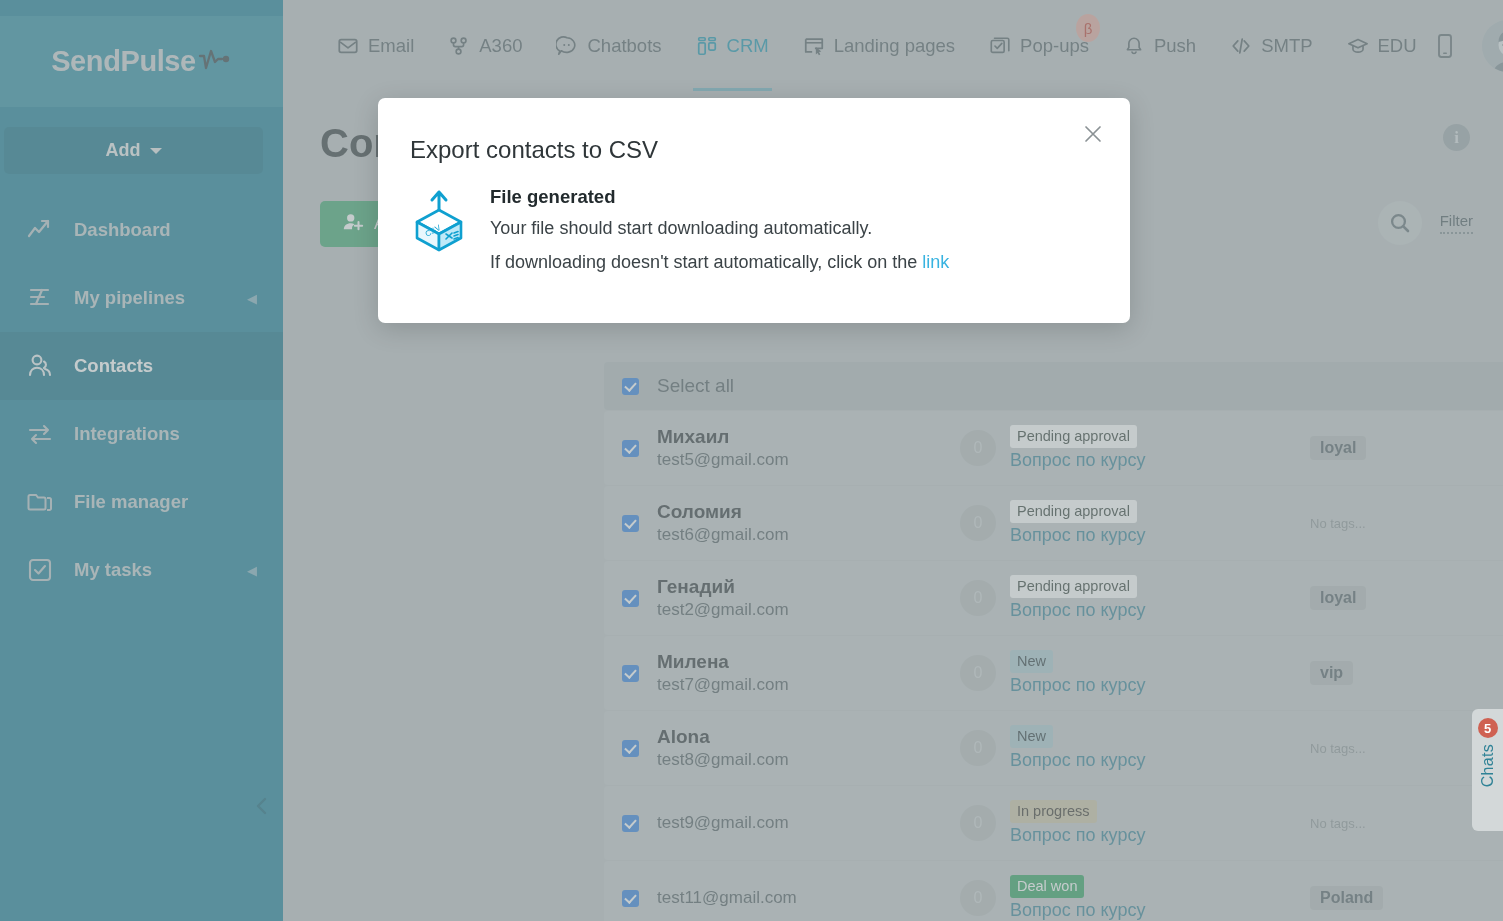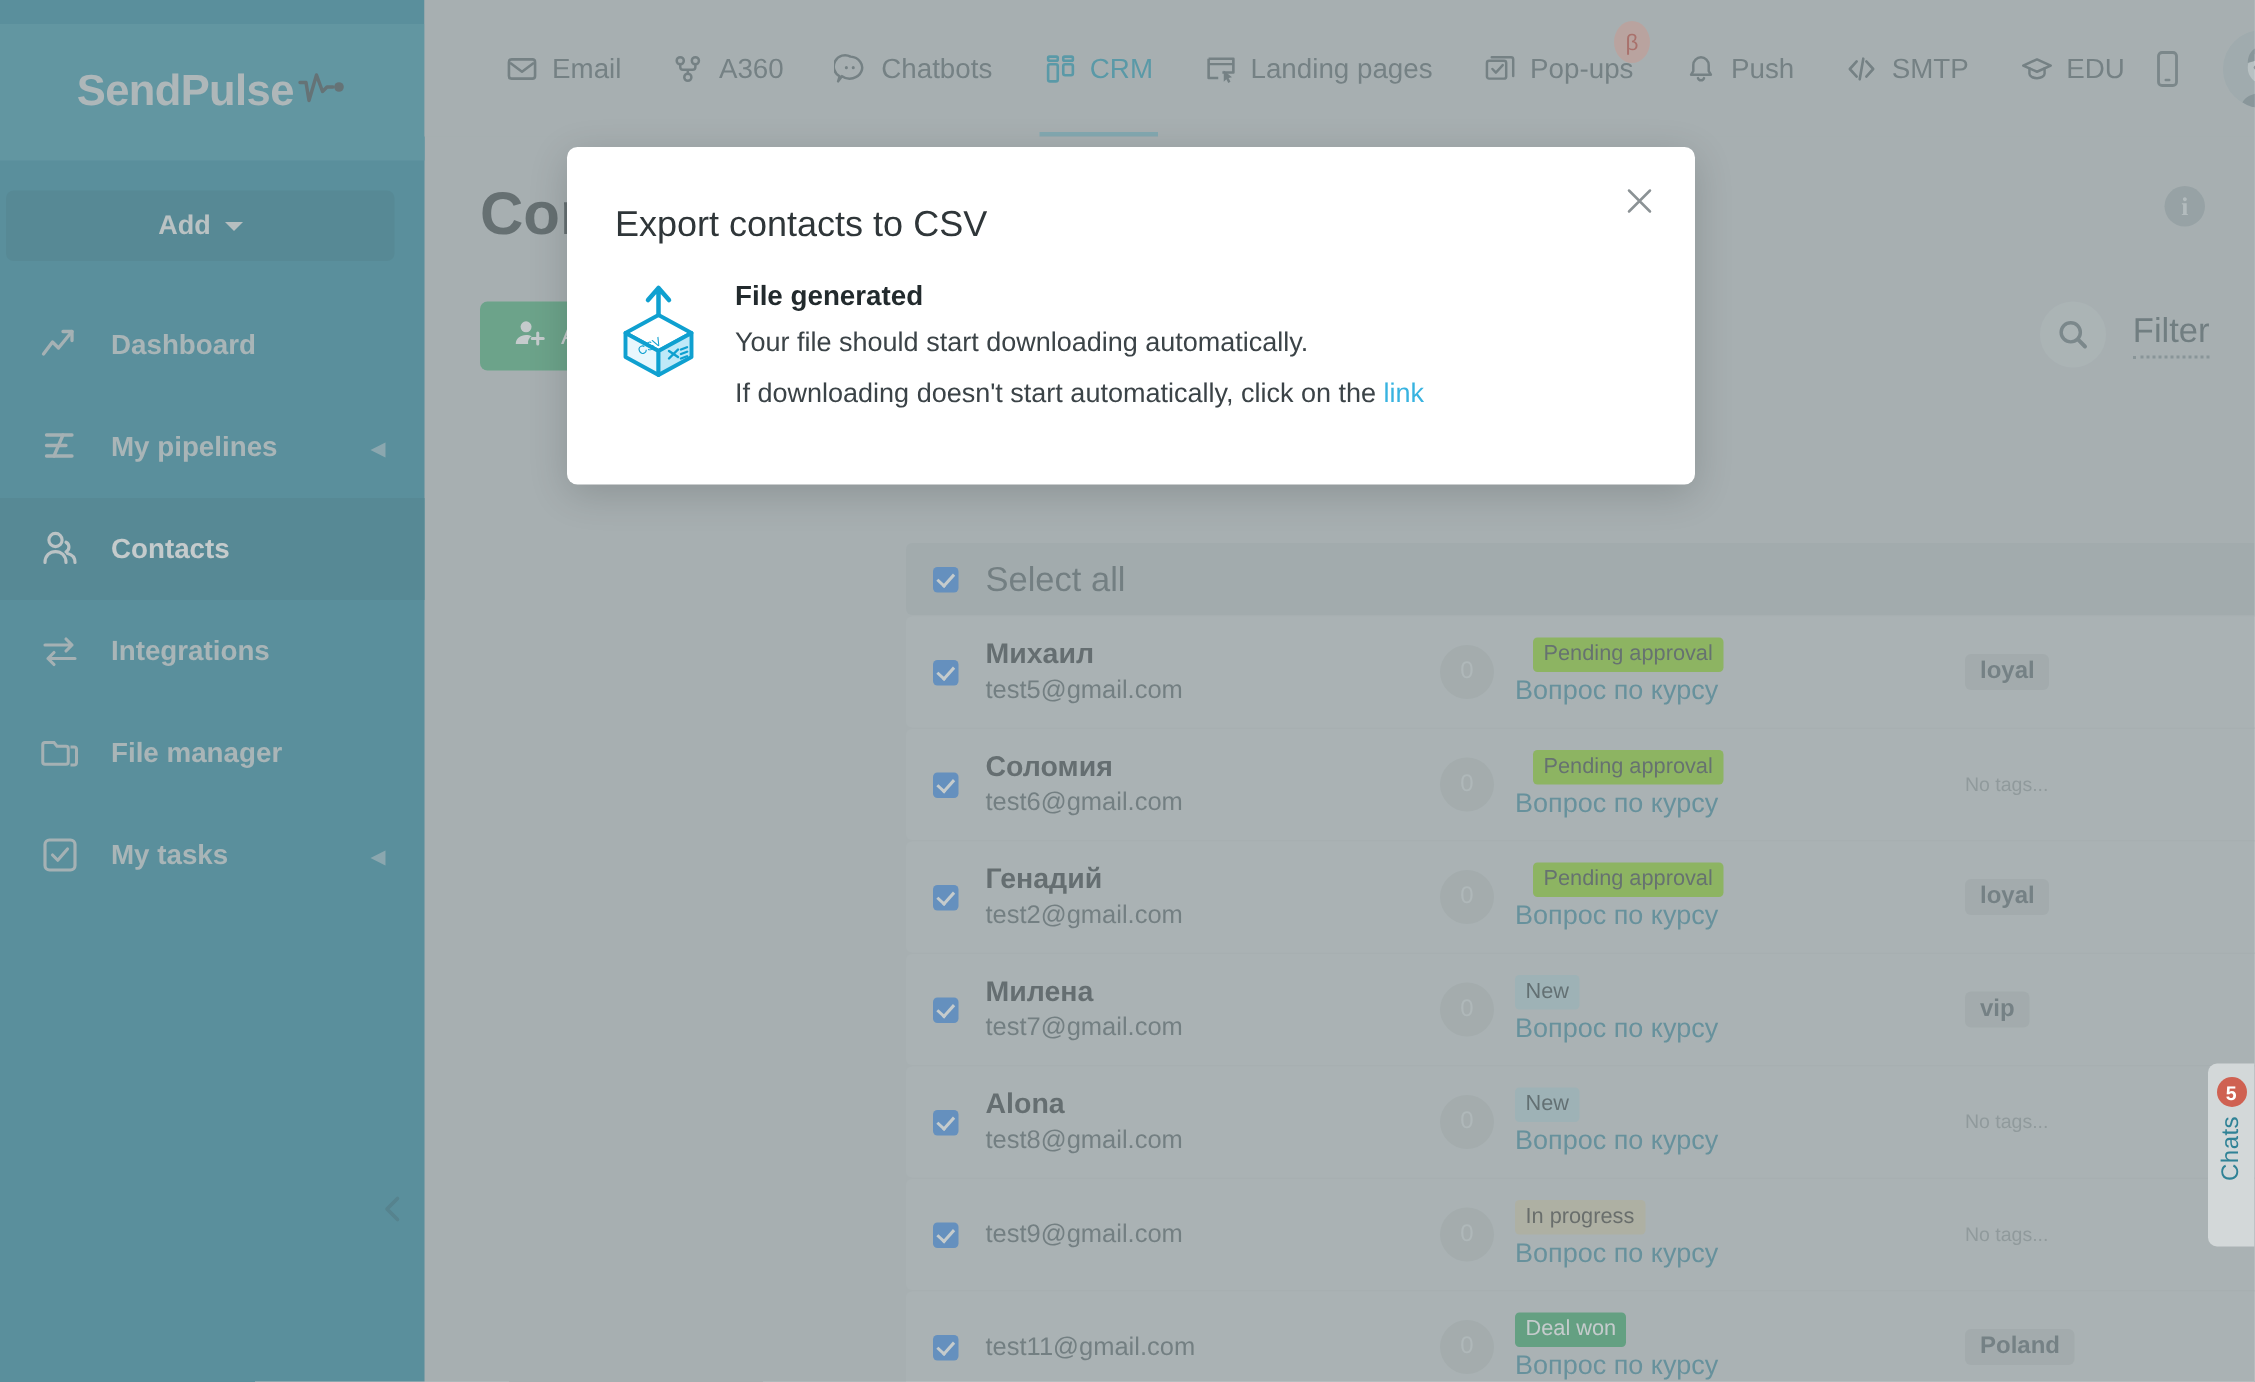--- a/index.html
+++ b/index.html
@@ -155,21 +155,21 @@
     position: absolute; right: 0; top: 0;
     display: flex; align-items: center; gap: 18px;
   }
   .search-circle {
     width: 44px; height: 44px; border-radius: 50%;
     background: #c6cccd;
     display: flex; align-items: center; justify-content: center;
     cursor: pointer; color: #5c6a70;
   }
   .filter-link {
-    font-size: 23px; color: #46545a;
+    font-size: 15px; color: #46545a;
     border-bottom: 2px dotted #7b878c;
     padding-bottom: 3px; cursor: pointer;
   }
 
   
   .table {
     position: absolute; left: 321px; top: 271px;
     width: 1152px;
   }
   .thead {
@@ -204,21 +204,21 @@
     font-size: 16px;
     display: flex; align-items: center; justify-content: center;
     flex: 0 0 36px;
   }
   .deal-body { display: flex; flex-direction: column; gap: 2px; }
   .badge {
     display: inline-block; align-self: flex-start;
     padding: 2px 7px; border-radius: 3px;
     font-size: 14.5px; line-height: 1.35;
   }
-  .badge-pending { background: #84cc16; color: #2d3a33; margin-left: 12px; }
+  .badge-pending { background: #ffffff; color: #2d3a33; }
   .badge-new { background: #a8c8cf; color: #27363a; }
   .badge-progress { background: #ccc3a5; color: #34312a; }
   .badge-won { background: #28a05c; color: #ffffff; }
   .deal-name { font-size: 18px; color: #2f7f96; cursor: pointer; }
   .c-tags { width: 225px; flex: 0 0 225px; }
   .tag-pill {
     display: inline-block; padding: 3px 10px; border-radius: 4px;
     background: #b3b9ba; color: #4f5c62;
     font-size: 16px; font-weight: bold;
   }
@@ -396,21 +396,21 @@
         </div>
         <div class="filter-link">Filter</div>
       </div>
     </div>
 
     <div class="table">
       <div class="thead">
         <div class="c-check">
           <div class="chk"></div>
         </div>
-        <div class="c-name" style="font-size:23px;color:#4b575c;">Select all</div>
+        <div class="c-name" style="font-size:19px;color:#4b575c;">Select all</div>
       </div>
       <div id="rows-container">
           <div class="row">
             <div class="c-check">
               <div class="chk"></div>
             </div>
             <div class="c-name">
               <div class="cn-name">Михаил</div>
               <div class="cn-email">test5@gmail.com</div>
             </div>

